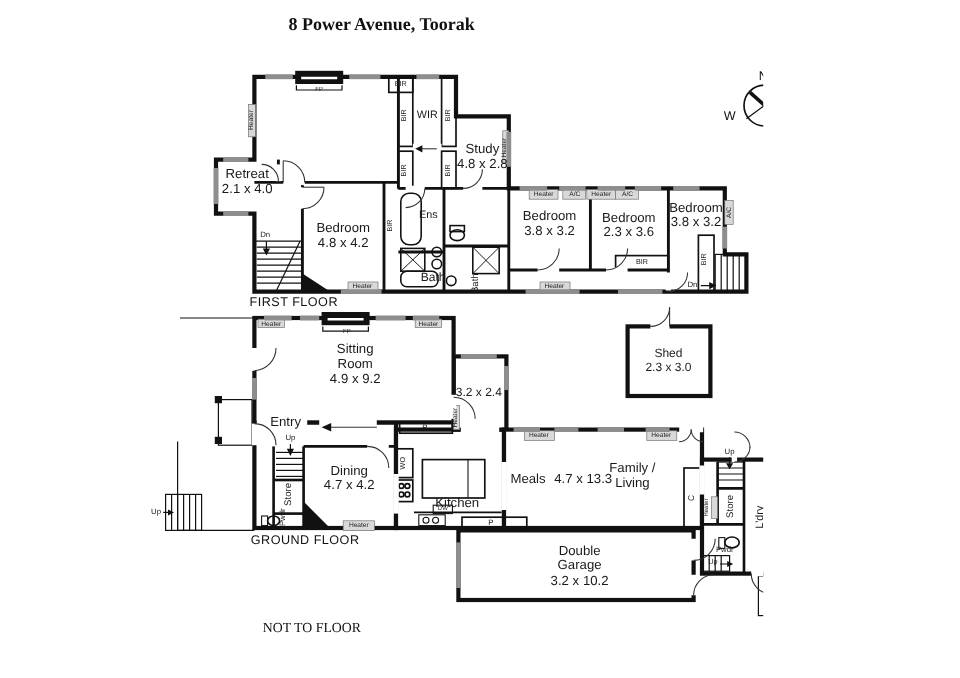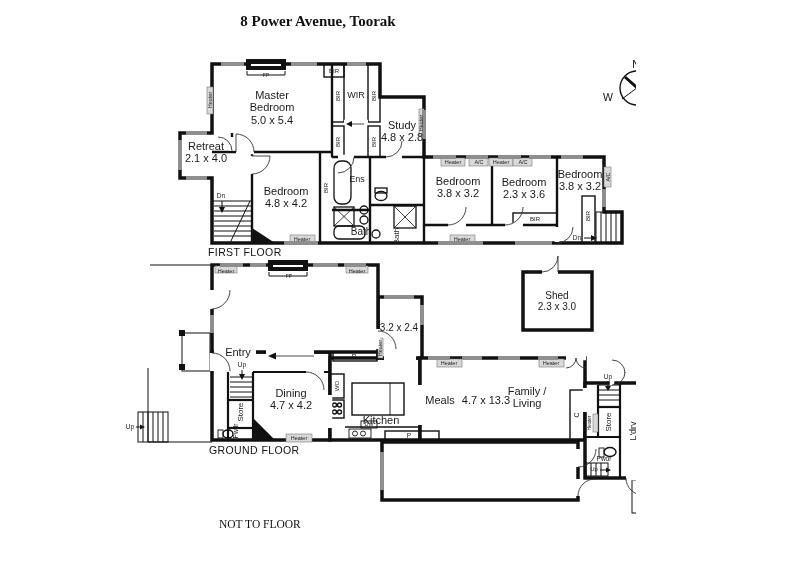--- a/index.html
+++ b/index.html
@@ -336,24 +336,20 @@
 </svg>
 
 <div class="title">8 Power Avenue, Toorak</div>
 
 <div class="compass-letter" style="left:636px;top:64px">N</div>
 <div class="compass-letter" style="left:663px;top:84px">E</div>
 <div class="compass-letter" style="left:608px;top:97px">W</div>
 <div class="compass-letter" style="left:647px;top:113px">S</div>
 
 <div class="cap" style="left:208px;top:246px">FIRST FLOOR</div>
-<div class="lbl r11" style="left:272px;top:107px;width:74px">
-      <span class="nm">Master Bedroom</span>
-      <span class="dm">5.0 x 5.4</span>
-    </div>
 <div class="lbl r11" style="left:206px;top:152px;width:62px">
       <span class="nm">Retreat</span>
       <span class="dm">2.1 x 4.0</span>
     </div>
 <div class="lbl r11" style="left:286px;top:197px;width:62px">
       <span class="nm">Bedroom</span>
       <span class="dm">4.8 x 4.2</span>
     </div>
 <div class="lbl r11" style="left:402px;top:131px;width:62px">
       <span class="nm">Study</span>
@@ -391,30 +387,38 @@
 <div class="lbl s55 rot" style="left:421px;top:123px">Heater</div>
 <div class="lbl s55" style="left:462px;top:239px">Heater</div>
 <div class="lbl s55" style="left:479px;top:162px">A/C</div>
 <div class="lbl s55" style="left:523px;top:162px">A/C</div>
 <div class="lbl s55 rot" style="left:608px;top:177px">A/C</div>
 <div class="lbl s65" style="left:221px;top:196px">Dn</div>
 <div class="lbl s65" style="left:577px;top:238px">Dn</div>
 <div class="lbl s5" style="left:266px;top:76px">FP</div>
 
 <div class="cap" style="left:209px;top:444px">GROUND FLOOR</div>
+<div class="lbl r11" style="left:296px;top:304px;width:58px">
+      <span class="nm">Sitting Room</span>
+      <span class="dm">4.9 x 9.2</span>
+    </div>
 <div class="lbl r11" style="left:238px;top:352px">Entry</div>
 <div class="lbl r10" style="left:399px;top:328px">3.2 x 2.4</div>
 <div class="lbl r11" style="left:291px;top:399px;width:62px">
       <span class="nm">Dining</span>
       <span class="dm">4.7 x 4.2</span>
     </div>
 <div class="lbl r11" style="left:381px;top:420px">Kitchen</div>
 <div class="lbl r11" style="left:440px;top:400px">Meals</div>
 <div class="lbl r11" style="left:486px;top:400px">4.7 x 13.3</div>
 <div class="lbl r11" style="left:527px;top:397px;width:54px">Family / Living</div>
+<div class="lbl r11" style="left:483px;top:472px;width:58px">
+      <span class="nm">Double Garage</span>
+      <span class="dm">3.2 x 10.2</span>
+    </div>
 <div class="lbl r10" style="left:557px;top:301px;width:58px">
       <span class="nm">Shed</span>
       <span class="dm">2.3 x 3.0</span>
     </div>
 <div class="lbl r9 rot" style="left:633px;top:431px">L'dry</div>
 <div class="lbl s65 rot" style="left:236px;top:431px">Pwdr</div>
 <div class="lbl s65" style="left:604px;top:459px">Pwdr</div>
 <div class="lbl r8 rot" style="left:241px;top:412px">Store</div>
 <div class="lbl r8 rot" style="left:609px;top:422px">Store</div>
 

